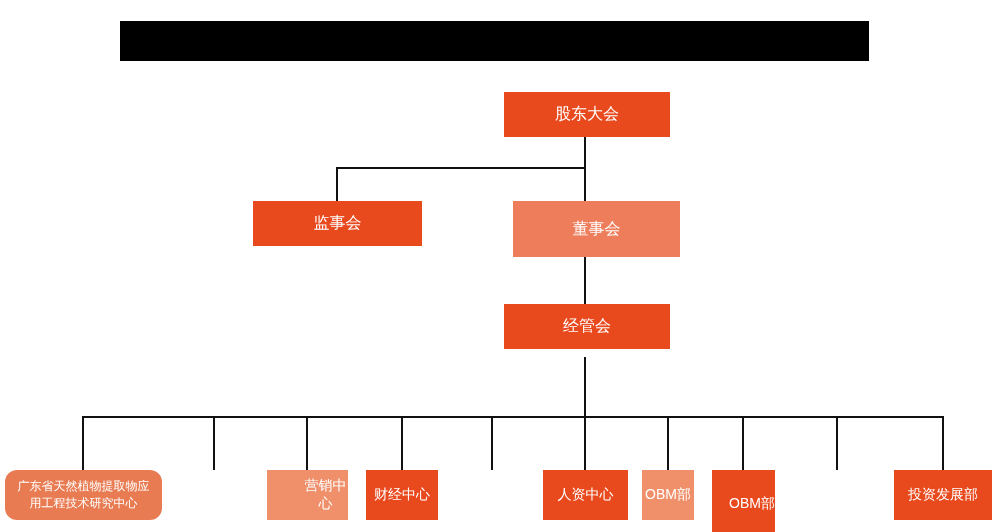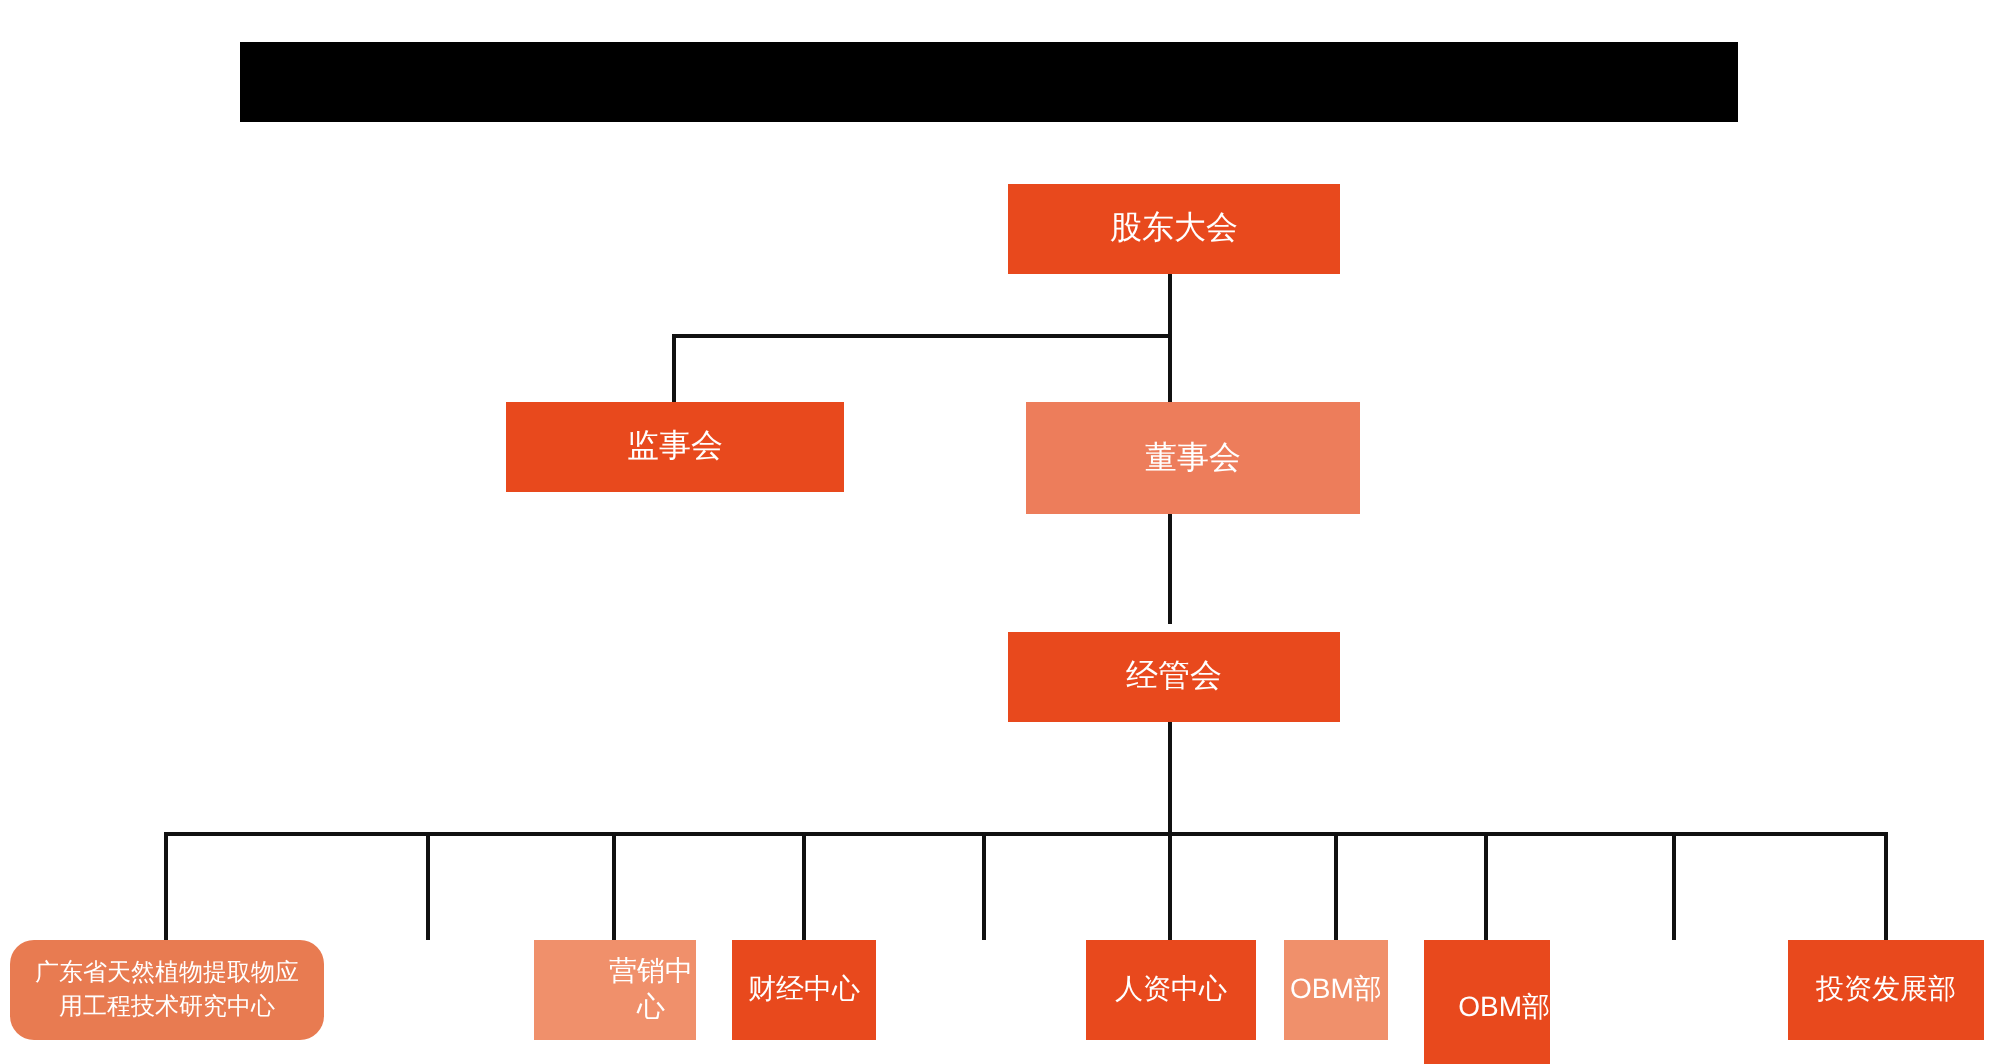--- a/index.html
+++ b/index.html
@@ -76,21 +76,21 @@
     <span>股东大会</span>
   </div>
 
   <div class="node dark lvl-top" style="left:253px; top:201px; width:169px; height:45px;">
     <span>监事会</span>
   </div>
   <div class="node salmon lvl-top" style="left:503px; top:201px; width:167px; height:56px;margin-left:10px;">
     <span>董事会</span>
   </div>
 
-  <div class="node dark lvl-top" style="left:504px; top:316px; width:166px; height:45px;">
+  <div class="node dark lvl-top" style="left:504px; top:304px; width:166px; height:45px;">
     <span>经管会</span>
   </div>
 
   <div class="node muted lvl-dept-long" style="left:5px; top:470px; width:157px; height:50px;">
     <span>广东省天然植物提取物应用工程技术研究中心</span>
   </div>
   <div class="node light lvl-dept" style="left:267px; top:470px; width:81px; height:50px;padding-left:36px;">
     <span>营销中心</span>
   </div>
   <div class="node dark lvl-dept" style="left:366px; top:470px; width:72px; height:50px;">

